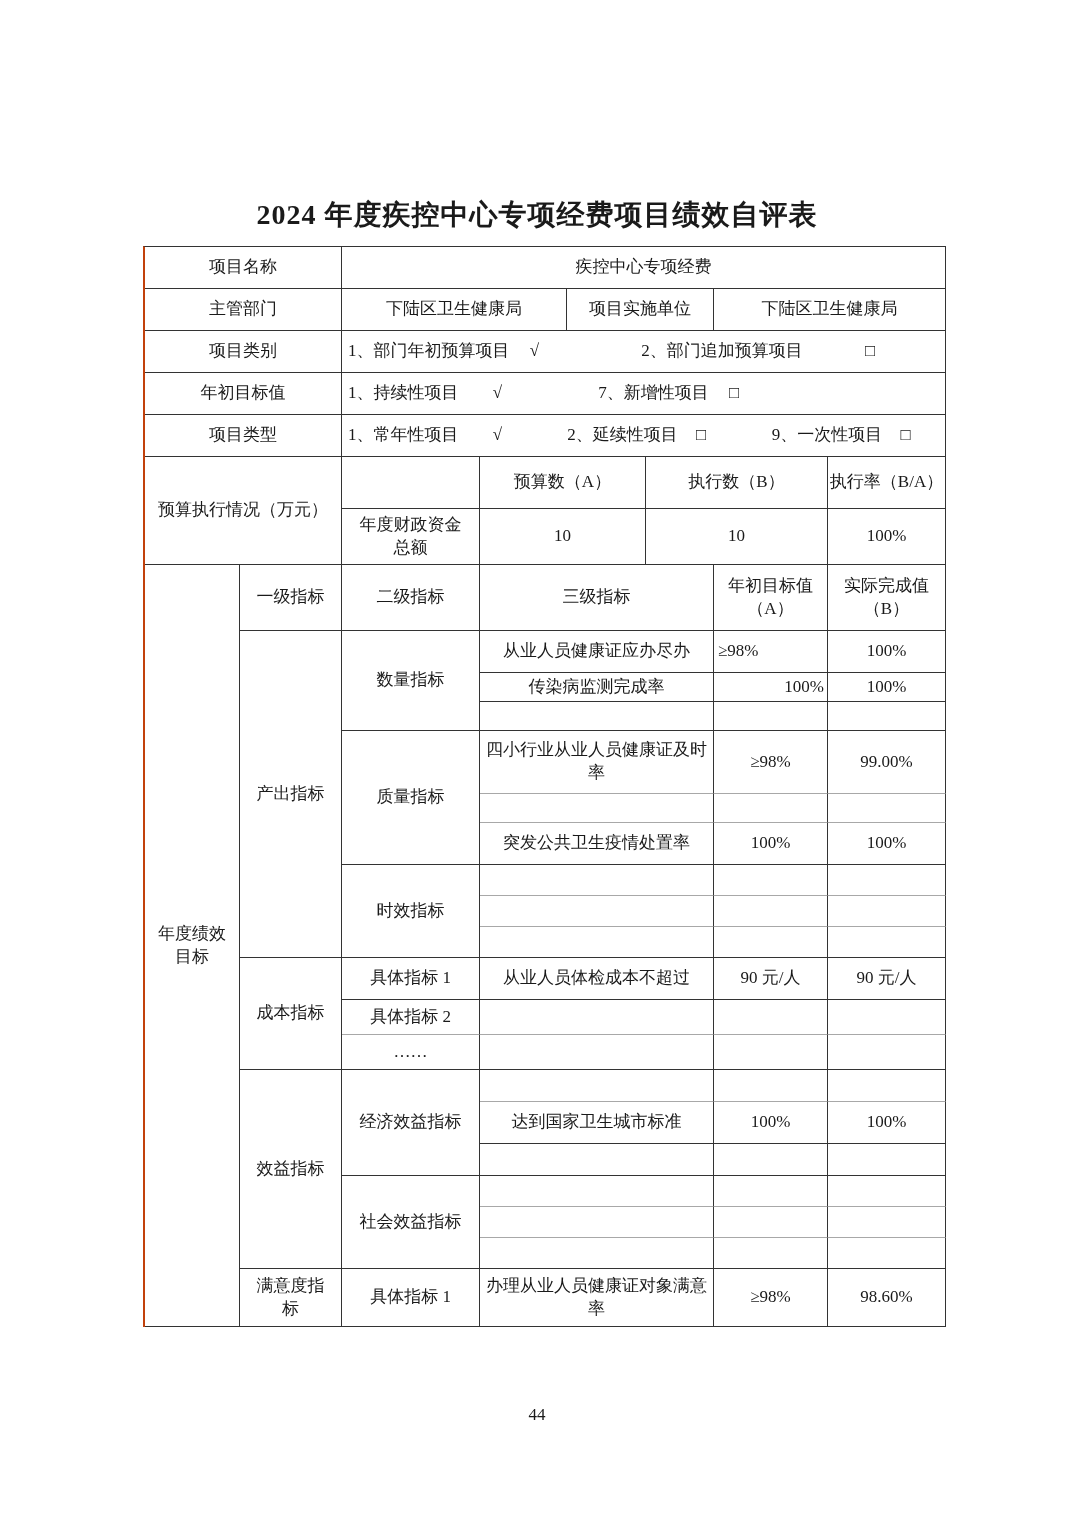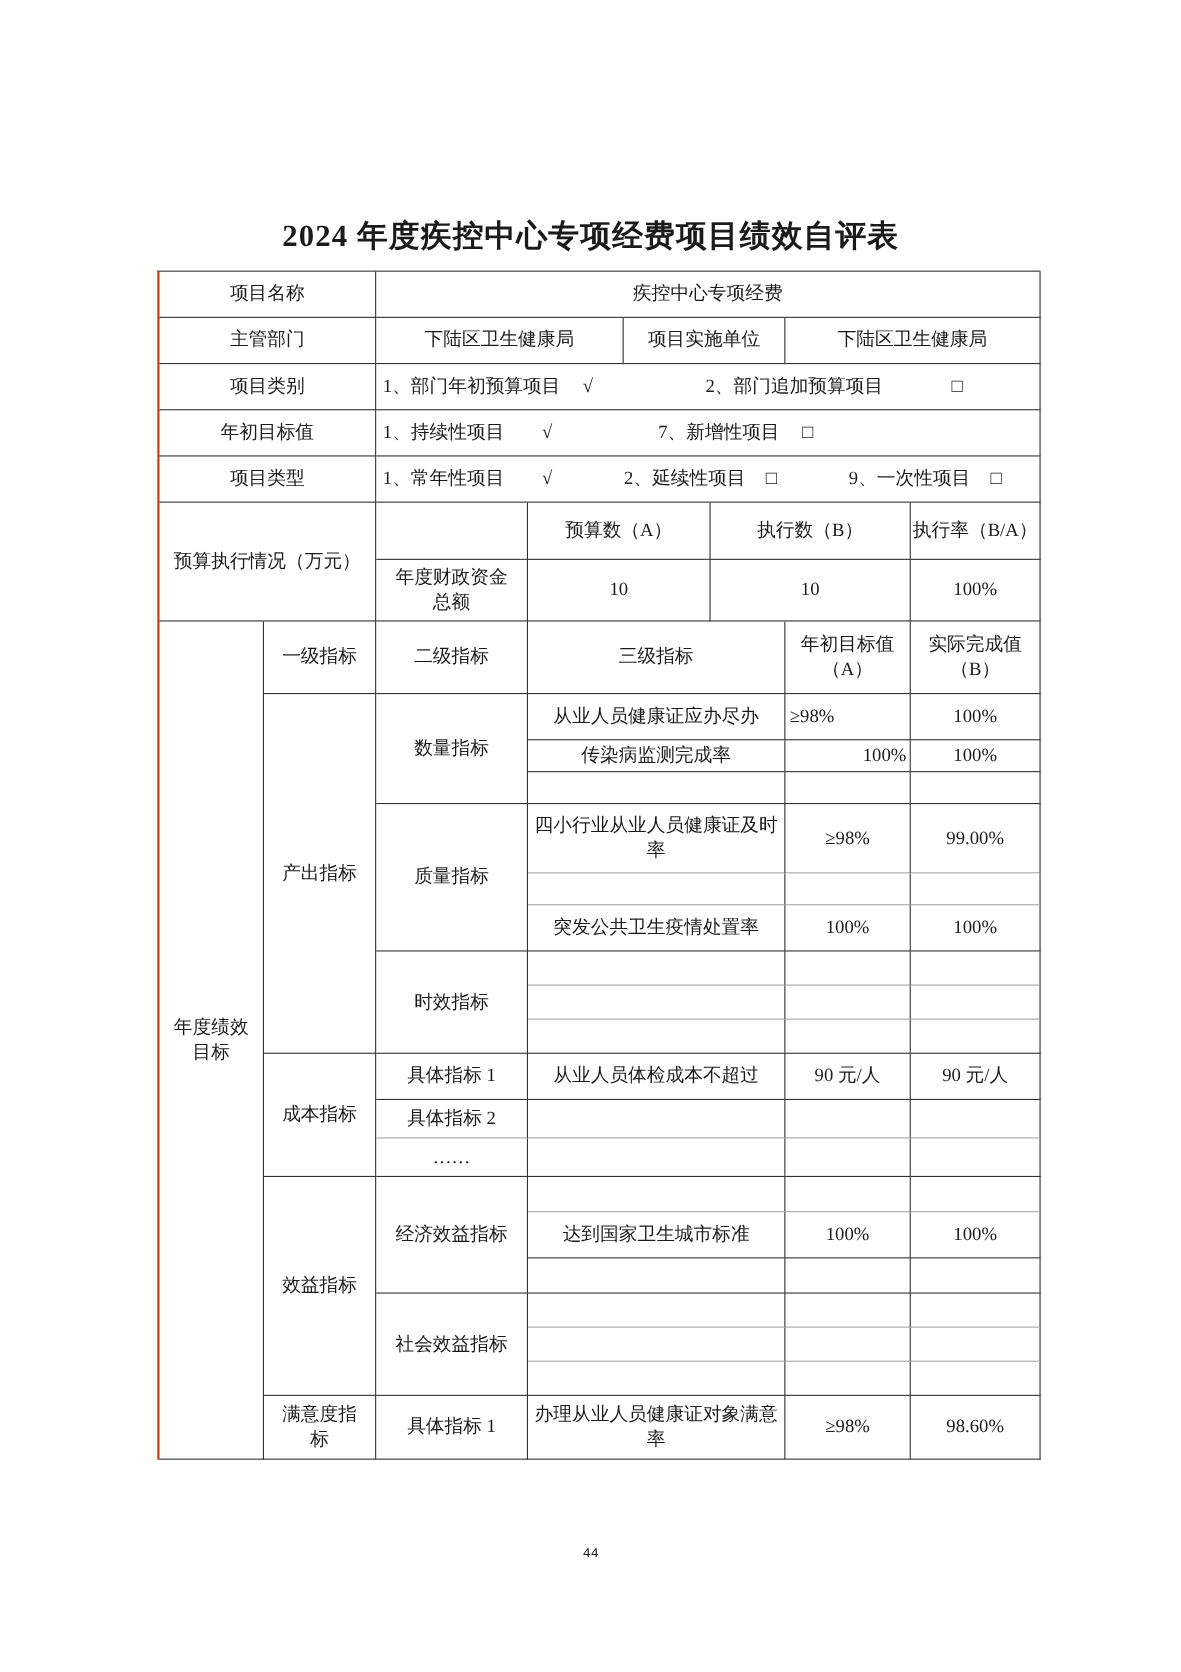--- a/index.html
+++ b/index.html
@@ -39,22 +39,22 @@
   tr.h56{height:56px} tr.h58{height:58px} tr.h63{height:63px}
   tr.h66{height:66px}
 
   .mk  { display:inline-block; }
   .ml14{margin-left:14px} .ml16{margin-left:16px} .ml30{margin-left:30px}
   .ml44{margin-left:61px} .ml58{margin-left:58px} .ml92{margin-left:92px}
   .ml98{margin-left:98px}
 
   .page-number {
     position:absolute; top:1405px; left:0; width:100%;
-    text-align:center; font-size:12px;
-    font-family:Liberation Mono, monospace;
+    text-align:center; font-size:17px;
+    font-family:Liberation Serif, serif;
   }
 </style>
 </head>
 <body>
 
 <div class="page">
 
   <h1 class="doc-title">2024 年度疾控中心专项经费项目绩效自评表</h1>
 
   <table class="tbl">

